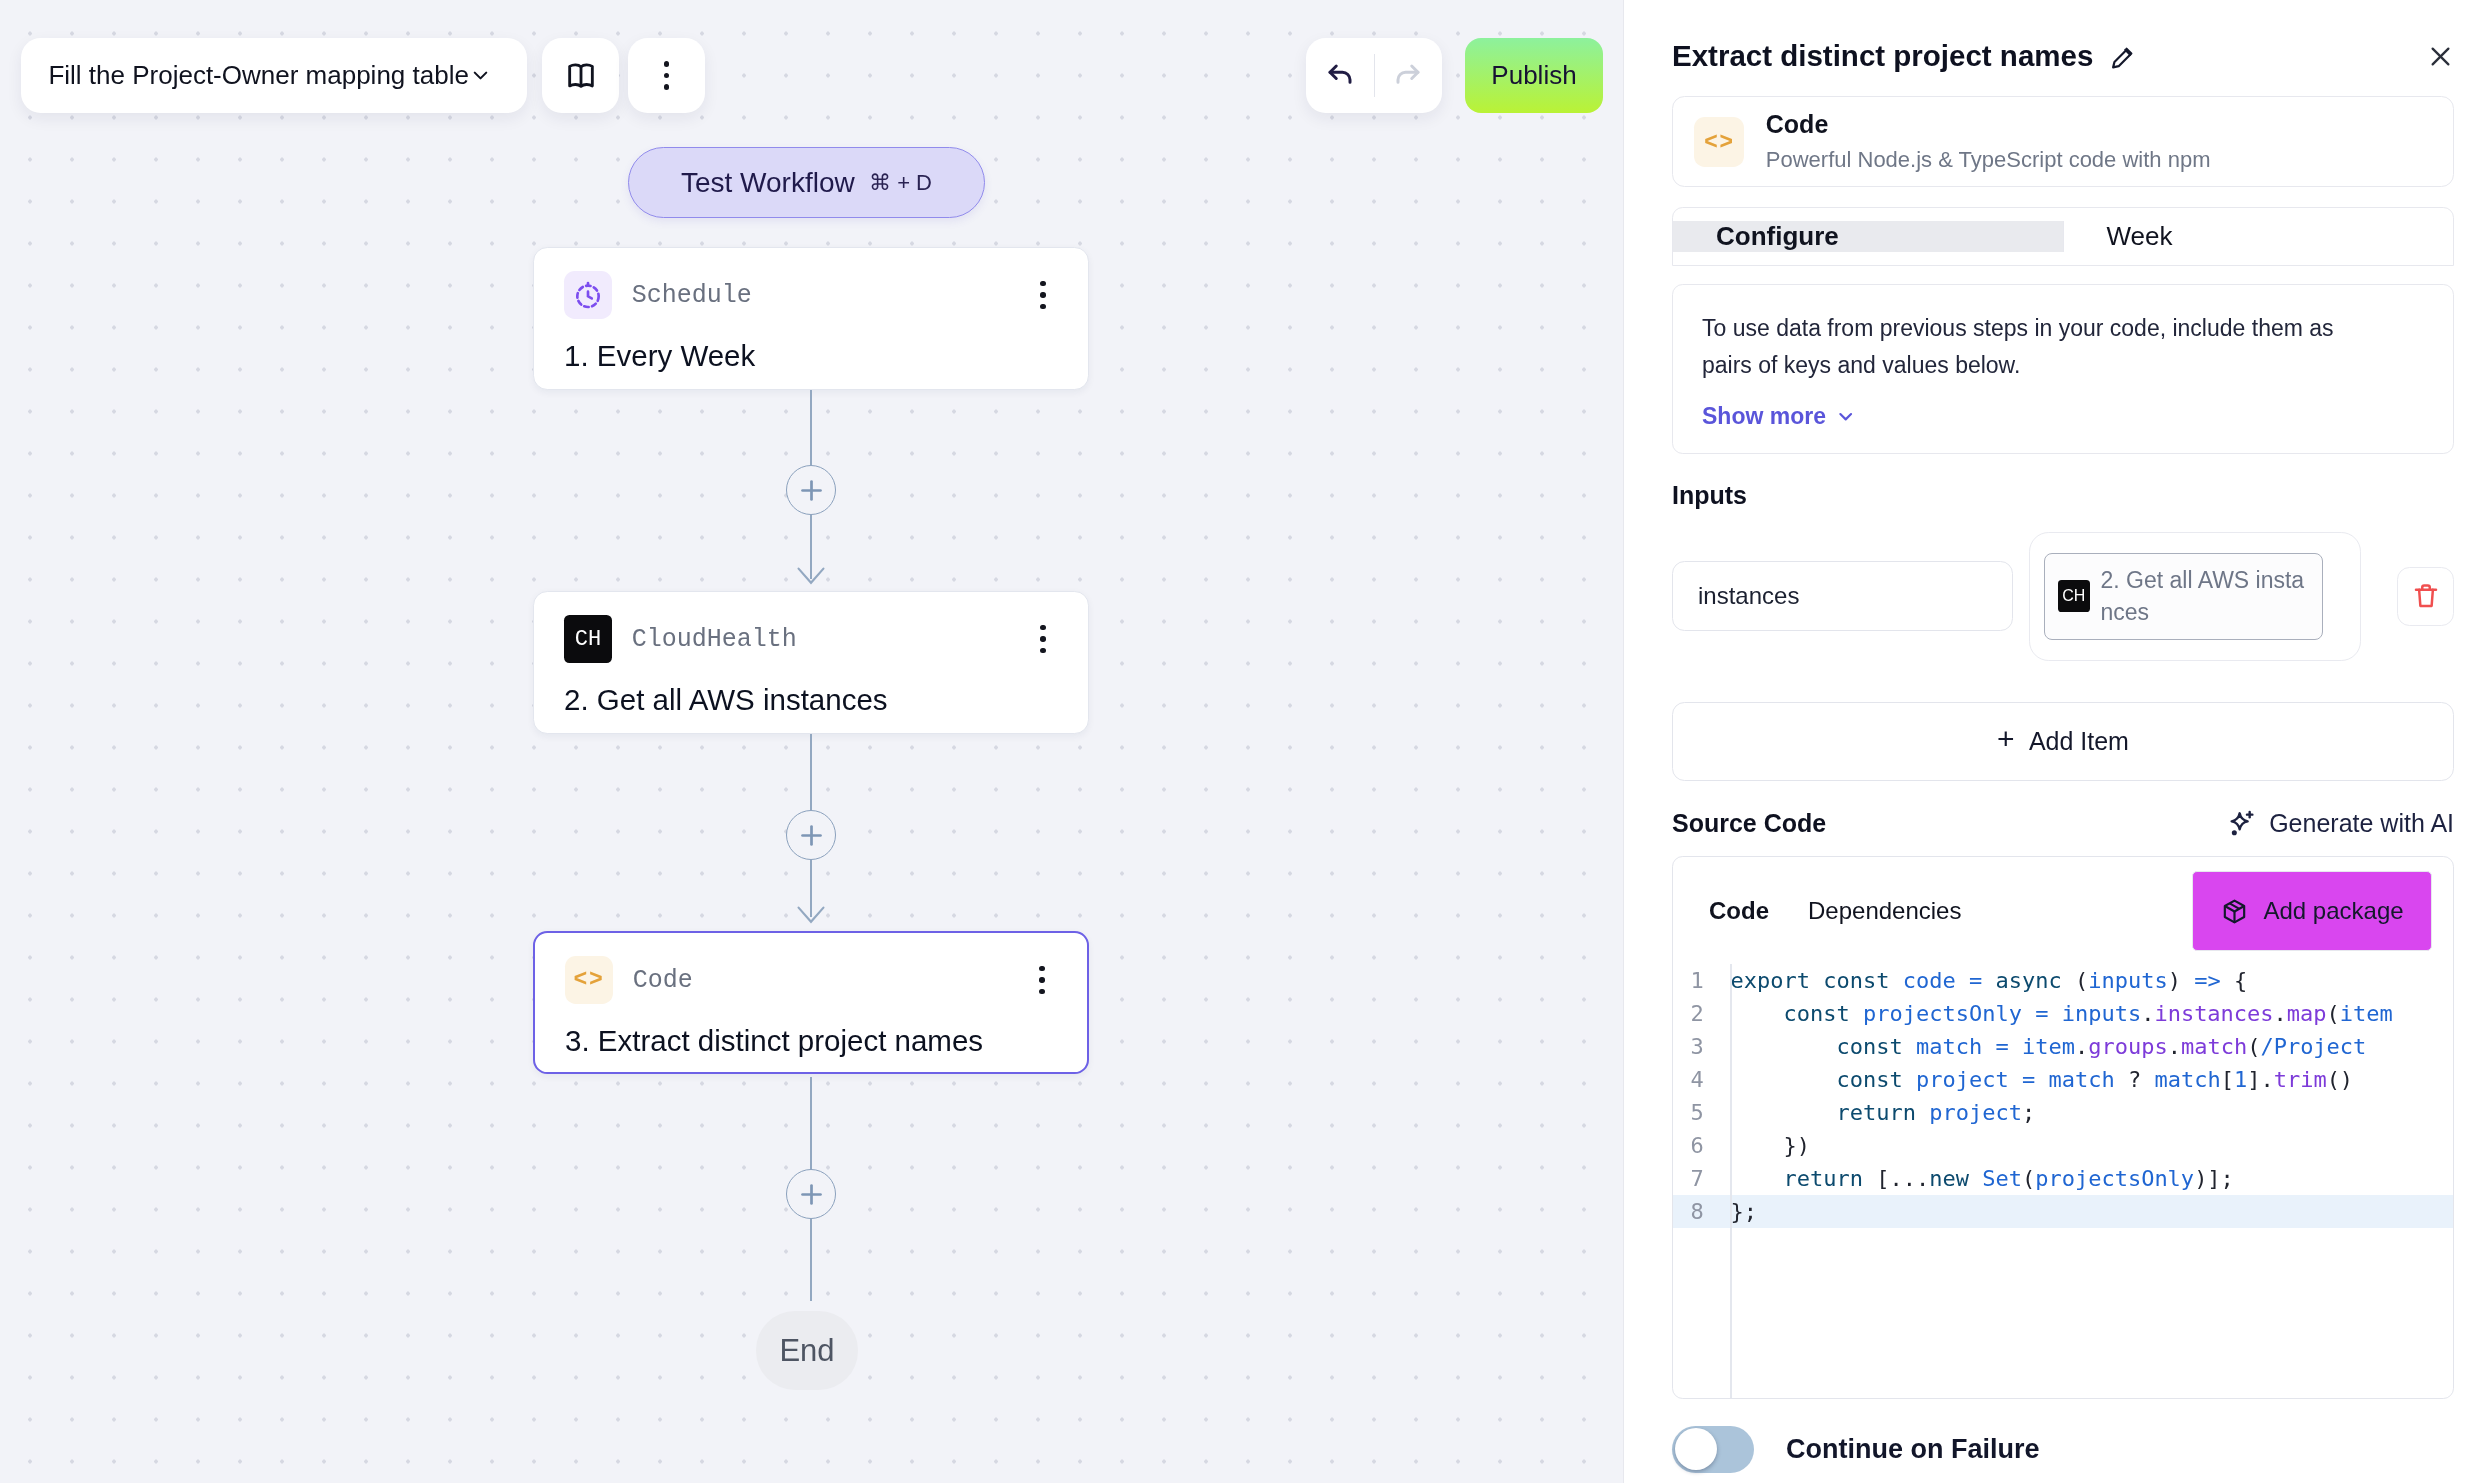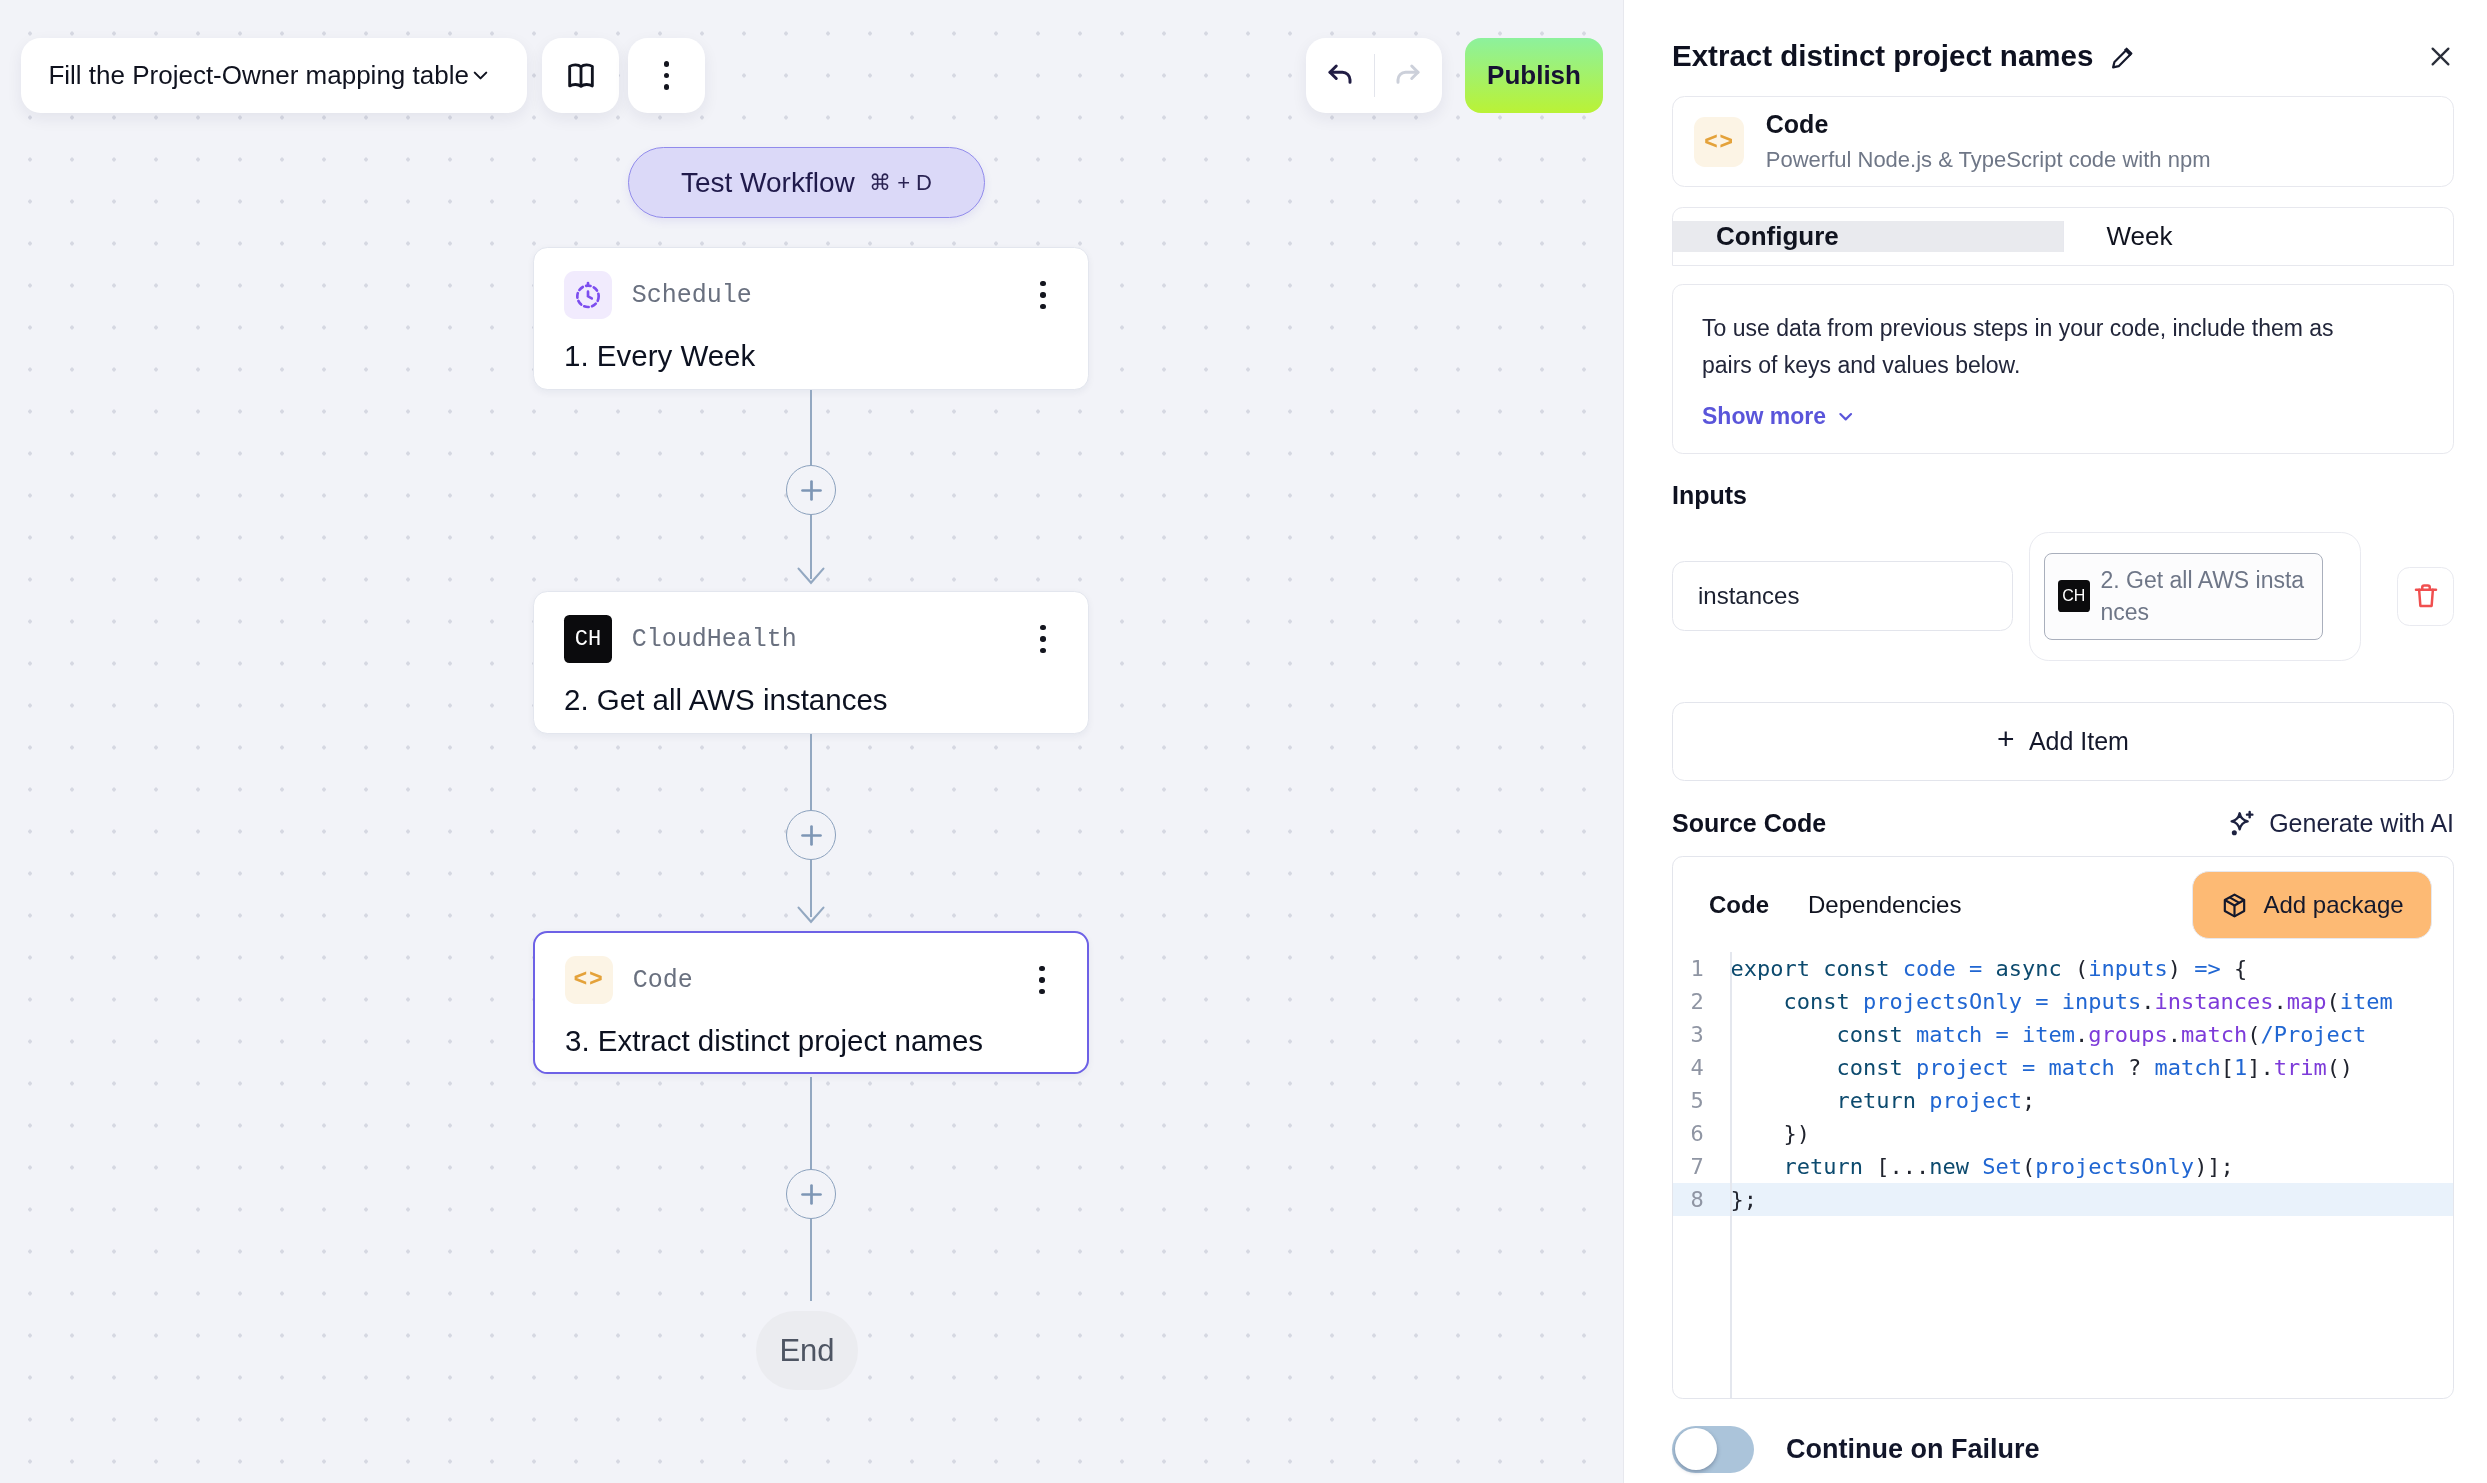--- a/index.html
+++ b/index.html
@@ -22,21 +22,21 @@
   .btn-book { left:542px; } .btn-kebab-top { left:628px; }
 
   .undo-redo { position:absolute; left:1306px; top:38px; width:136px; height:75px;
     display:flex; align-items:center; }
   .undo-redo .half { flex:1; display:flex; align-items:center; justify-content:center; height:100%; }
   .undo-redo .divider { width:0.9px; height:43px; background:#e3e5ec; }
 
   .publish-btn { position:absolute; left:1465px; top:38px; width:138px; height:75px;
     border:none; border-radius:16px; font-family:inherit;
     background:linear-gradient(180deg,#8df19d 0%,#baf235 100%);
-    font-size:26px; font-weight:700; color:#171233; cursor:pointer; }
+    font-size:26px; font-weight:400; color:#171233; cursor:pointer; }
 
   .test-pill { position:absolute; left:628px; top:147px; width:357px; height:71px;
     background:#dbd9f8; border:1.8px solid #918bec; border-radius:39px;
     display:flex; align-items:center; justify-content:center; gap:14.3px; cursor:pointer;
     box-shadow:0 3.6px 9px rgba(90,80,200,.10); }
   .test-pill .tlabel { font-size:28px; font-weight:500; color:#201a4b; }
   .test-pill .shortcut { font-size:22px; color:#2a2353; }
 
   
   .node { position:absolute; left:533px; width:556px; height:143px; background:#fff;
@@ -117,22 +117,22 @@
 
   .source-row { margin-top:27px; display:flex; align-items:center; }
   .generate-ai { margin-left:auto; display:flex; align-items:center; gap:12.5px;
     font-size:25px; font-weight:500; color:#1d2240; cursor:pointer; }
 
   .editor { margin-top:16px; border:1.3px solid #e3e5ec; border-radius:10.7px; height:543px;
     overflow:hidden; display:flex; flex-direction:column; }
   .editor-head { display:flex; align-items:center; padding:14.3px 21.4px 12.5px 36px; gap:39px; }
   .ed-tab { font-size:24px; color:#10131f; cursor:pointer; }
   .ed-tab.active { font-weight:700; }
-  .add-package { margin-left:auto; height:68px; border:1.3px solid #e7e8ee; border-radius:17px;
-    background:#fdba74; font-family:inherit; font-size:24px; font-weight:500; color:#14182b;
+  .add-package { margin-left:auto; height:80px; border:1.3px solid #e7e8ee; border-radius:5px;
+    background:#d946ef; font-family:inherit; font-size:24px; font-weight:500; color:#14182b;
     display:flex; align-items:center; gap:14.3px; padding:0 27px; cursor:pointer; }
 
   .code-area { position:relative; flex:1; overflow:hidden;
     font-family:"DejaVu Sans Mono", monospace; font-size:22px; }
   .gutter-line { position:absolute; left:57px; top:0; bottom:0; width:1.8px; background:#e4e7ee; }
   .crow { display:flex; height:33px; align-items:center; white-space:pre; }
   .crow.active { background:#e9f2fb; }
   .crow .ln { width:45px; text-align:right; padding-right:14.3px; color:#8f95a3; flex:none; }
   .crow .ct { padding-left:12.5px; }
   .tk-k { color:#0c4a6e; } .tk-i { color:#2066d2; } .tk-m { color:#7d3bd9; }

